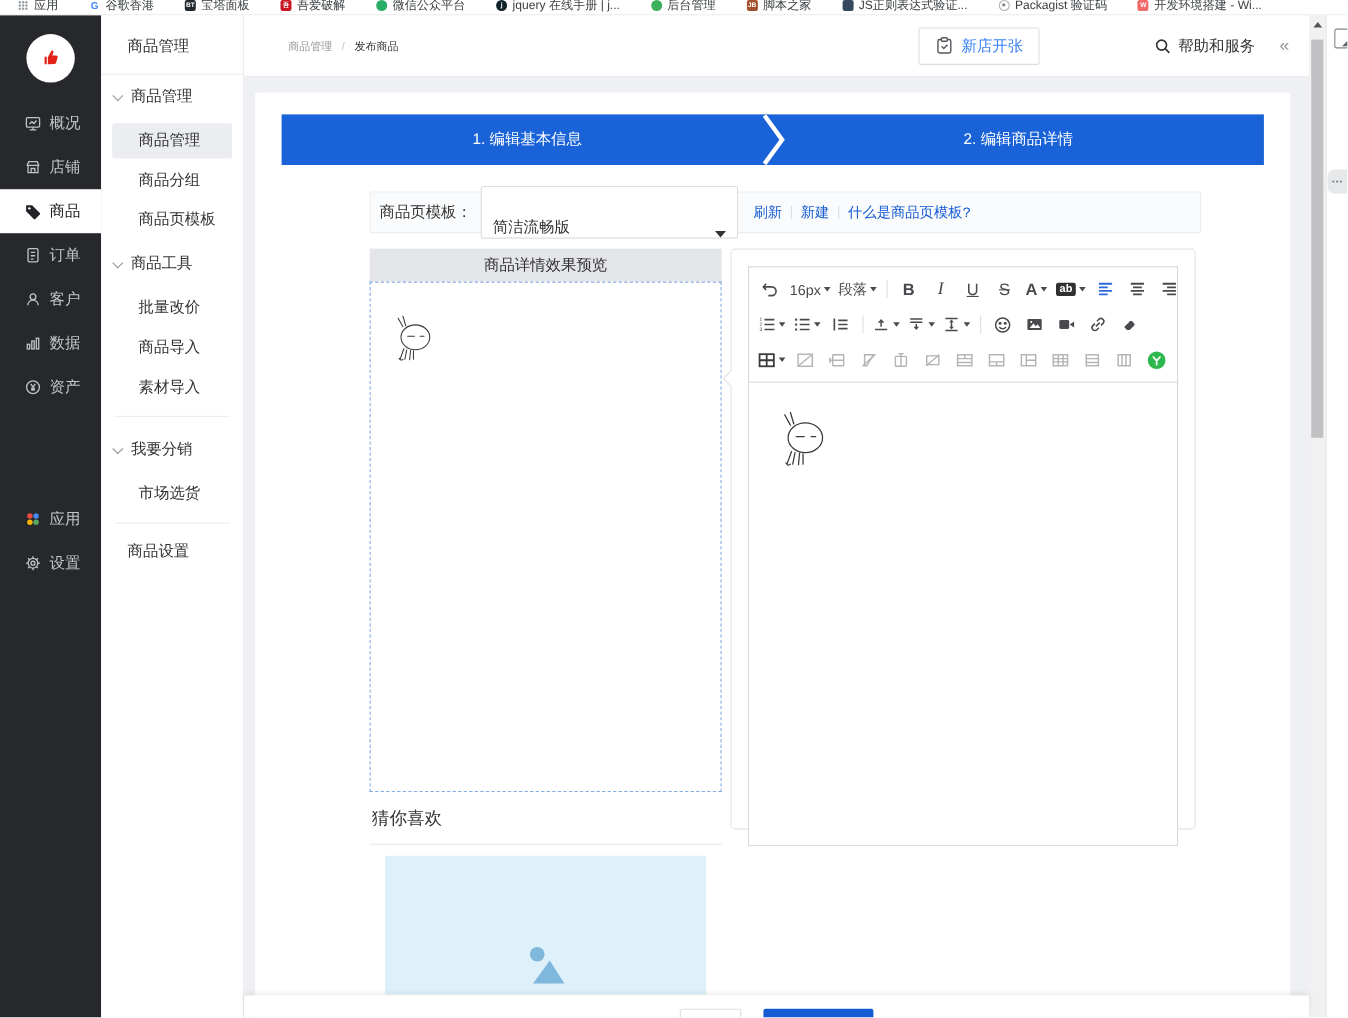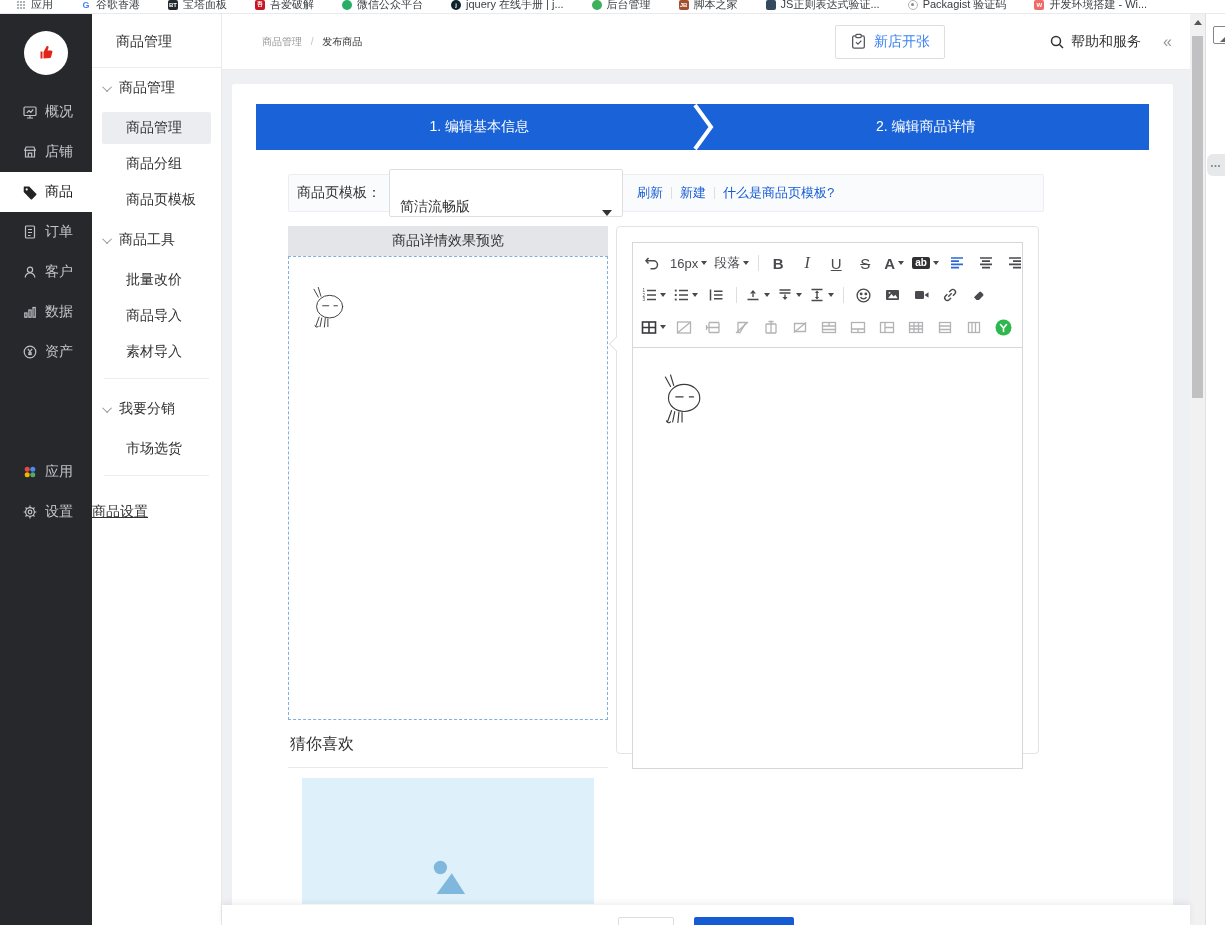--- a/index.html
+++ b/index.html
@@ -31,21 +31,21 @@
   .subside { width:130px; background:#fff; border-right:1px solid #e8e9eb; flex:none; font-size:14px; }
   .sub-title { padding:19px 0 16px 24px; color:#323233; }
   .sub-div-full { border-top:1px solid #ebedf0; }
   .sub-div-inset { border-top:1px solid #ebedf0; margin:10px 12px; }
   .sub-group { display:flex; align-items:center; height:40px; padding-left:13px; color:#323233; cursor:pointer; }
   .chev { width:7px; height:7px; border-left:1.4px solid #969799; border-bottom:1.4px solid #969799;
     transform:rotate(-45deg) translateY(-2px); margin-right:7px; flex:none; }
   .sub-item { height:32px; margin:4px 10px; padding-left:24px; display:flex; align-items:center;
     border-radius:2px; color:#323233; cursor:pointer; }
   .sub-item.active { background:#ebedf0; }
-  .sub-footer { height:40px; display:flex; align-items:center; margin-top:16px; cursor:pointer;text-decoration:underline; }
+  .sub-footer { height:40px; display:flex; align-items:flex-start; padding-left:24px; margin-top:16px; cursor:pointer; }
 
   
   .main { flex:1; position:relative; background:#eef0f4; min-width:0; }
   .mhead { position:absolute; top:0; left:0; right:0; height:56px; background:#fff;
     display:flex; align-items:center; padding:0 18px 0 40px; border-bottom:1px solid #ebedf0; z-index:3; }
   .crumb { font-size:10px; }
   .crumb .c1 { color:#969799; }
   .crumb .sep { color:#c0c4cc; margin:0 6px; }
   .crumb .c2 { color:#323233; }
   .mhead .grow { flex:1; }
@@ -60,21 +60,21 @@
   .card { position:absolute; top:14px; left:10px; right:17px; bottom:0; background:#fff;
     border-radius:2px; padding:20px 24px; overflow:hidden; }
 
   
   .steps { height:46px; background:#1a62d8; display:flex; position:relative; color:#fff;
     font-size:14px; font-weight:500; }
   .steps .st { flex:1; display:flex; align-items:center; justify-content:center; cursor:pointer; }
   .steps .chevron { position:absolute; left:50%; top:0; height:46px; margin-left:-13px; }
 
   
-  .form-area { margin-left:32px; margin-top:24px; width:756px; }
+  .form-area { margin-left:80px; margin-top:24px; width:756px; }
   .tpl-bar { height:38px; background:#fafbfc; border:1px solid #ebedf0; border-radius:2px;
     display:flex; align-items:center; padding:0 8px; font-size:14px; }
   .tpl-label { color:#323233; margin-right:8px; }
   .select { width:234px; height:48px; background:#fff; border:1px solid #dcdee0; border-radius:2px;
     display:flex; align-items:flex-end; padding:0 10px; cursor:pointer; }
   .select .grow { flex:1; }
   .car-down { width:0; height:0; border-left:5px solid transparent; border-right:5px solid transparent;
     border-top:6px solid #333; }
   .tpl-links { display:flex; align-items:center; margin-left:14px; font-size:13px; }
   .tpl-links a { color:#155bd4; text-decoration:none; cursor:pointer; }

